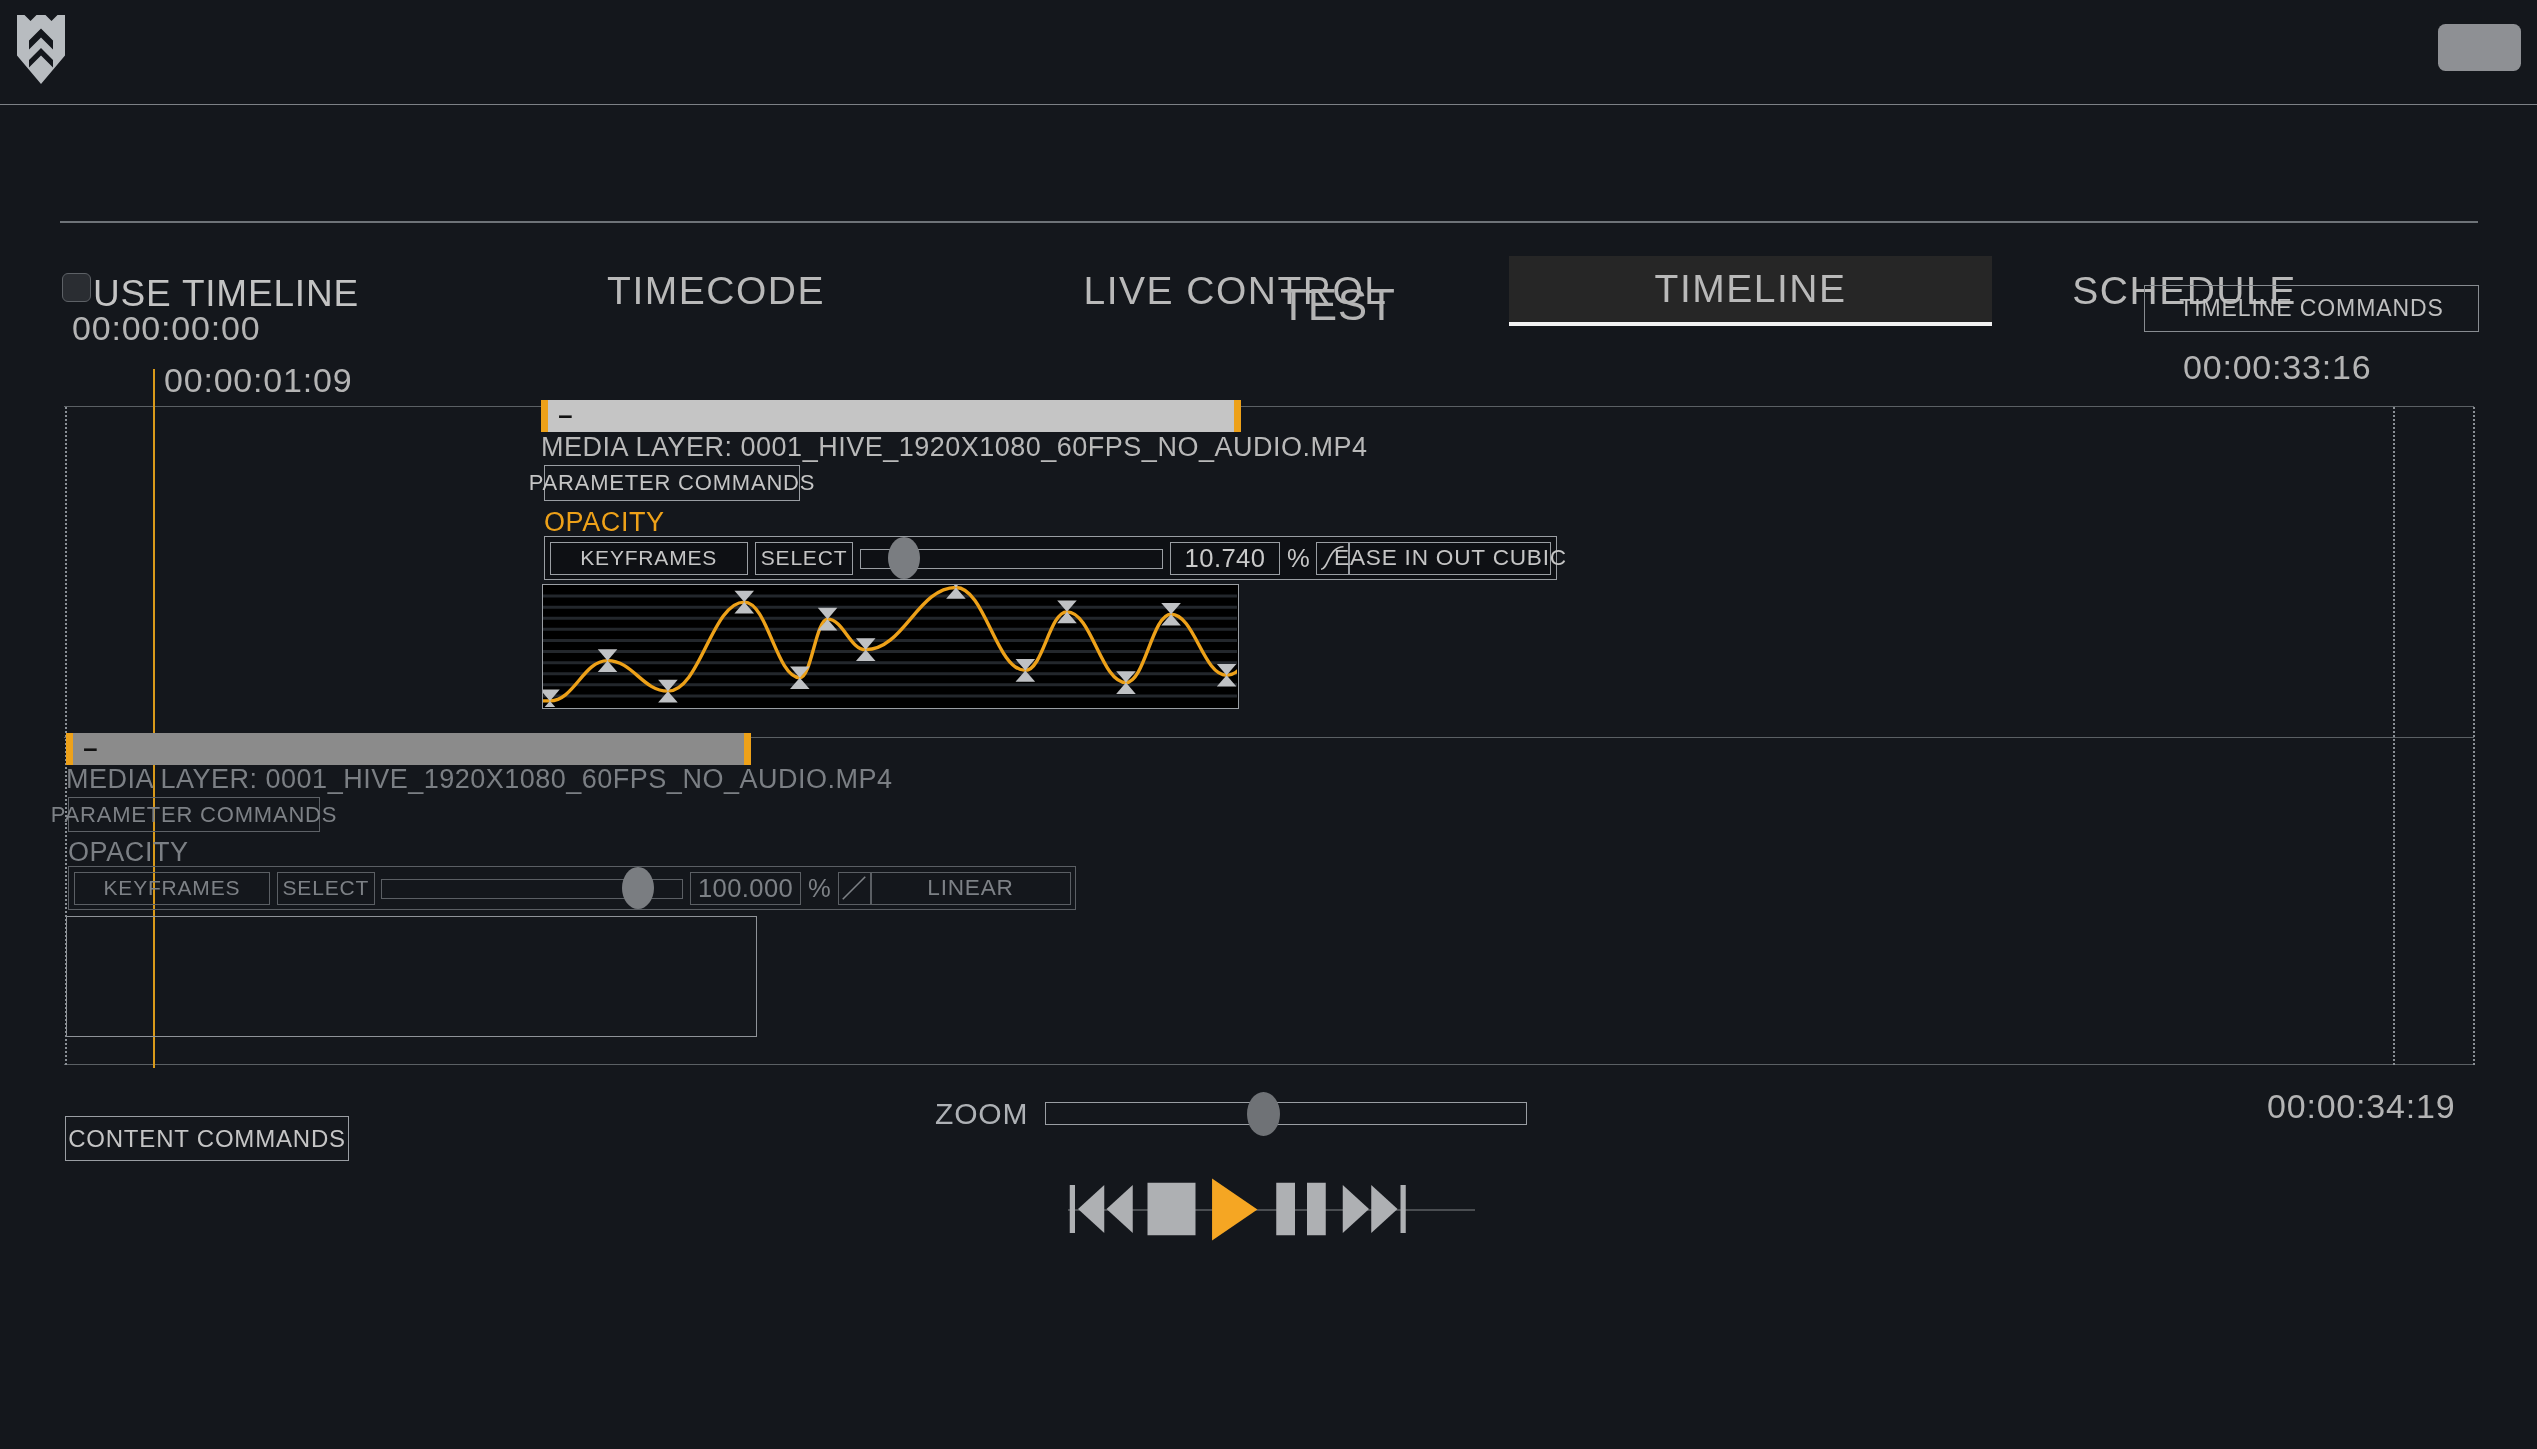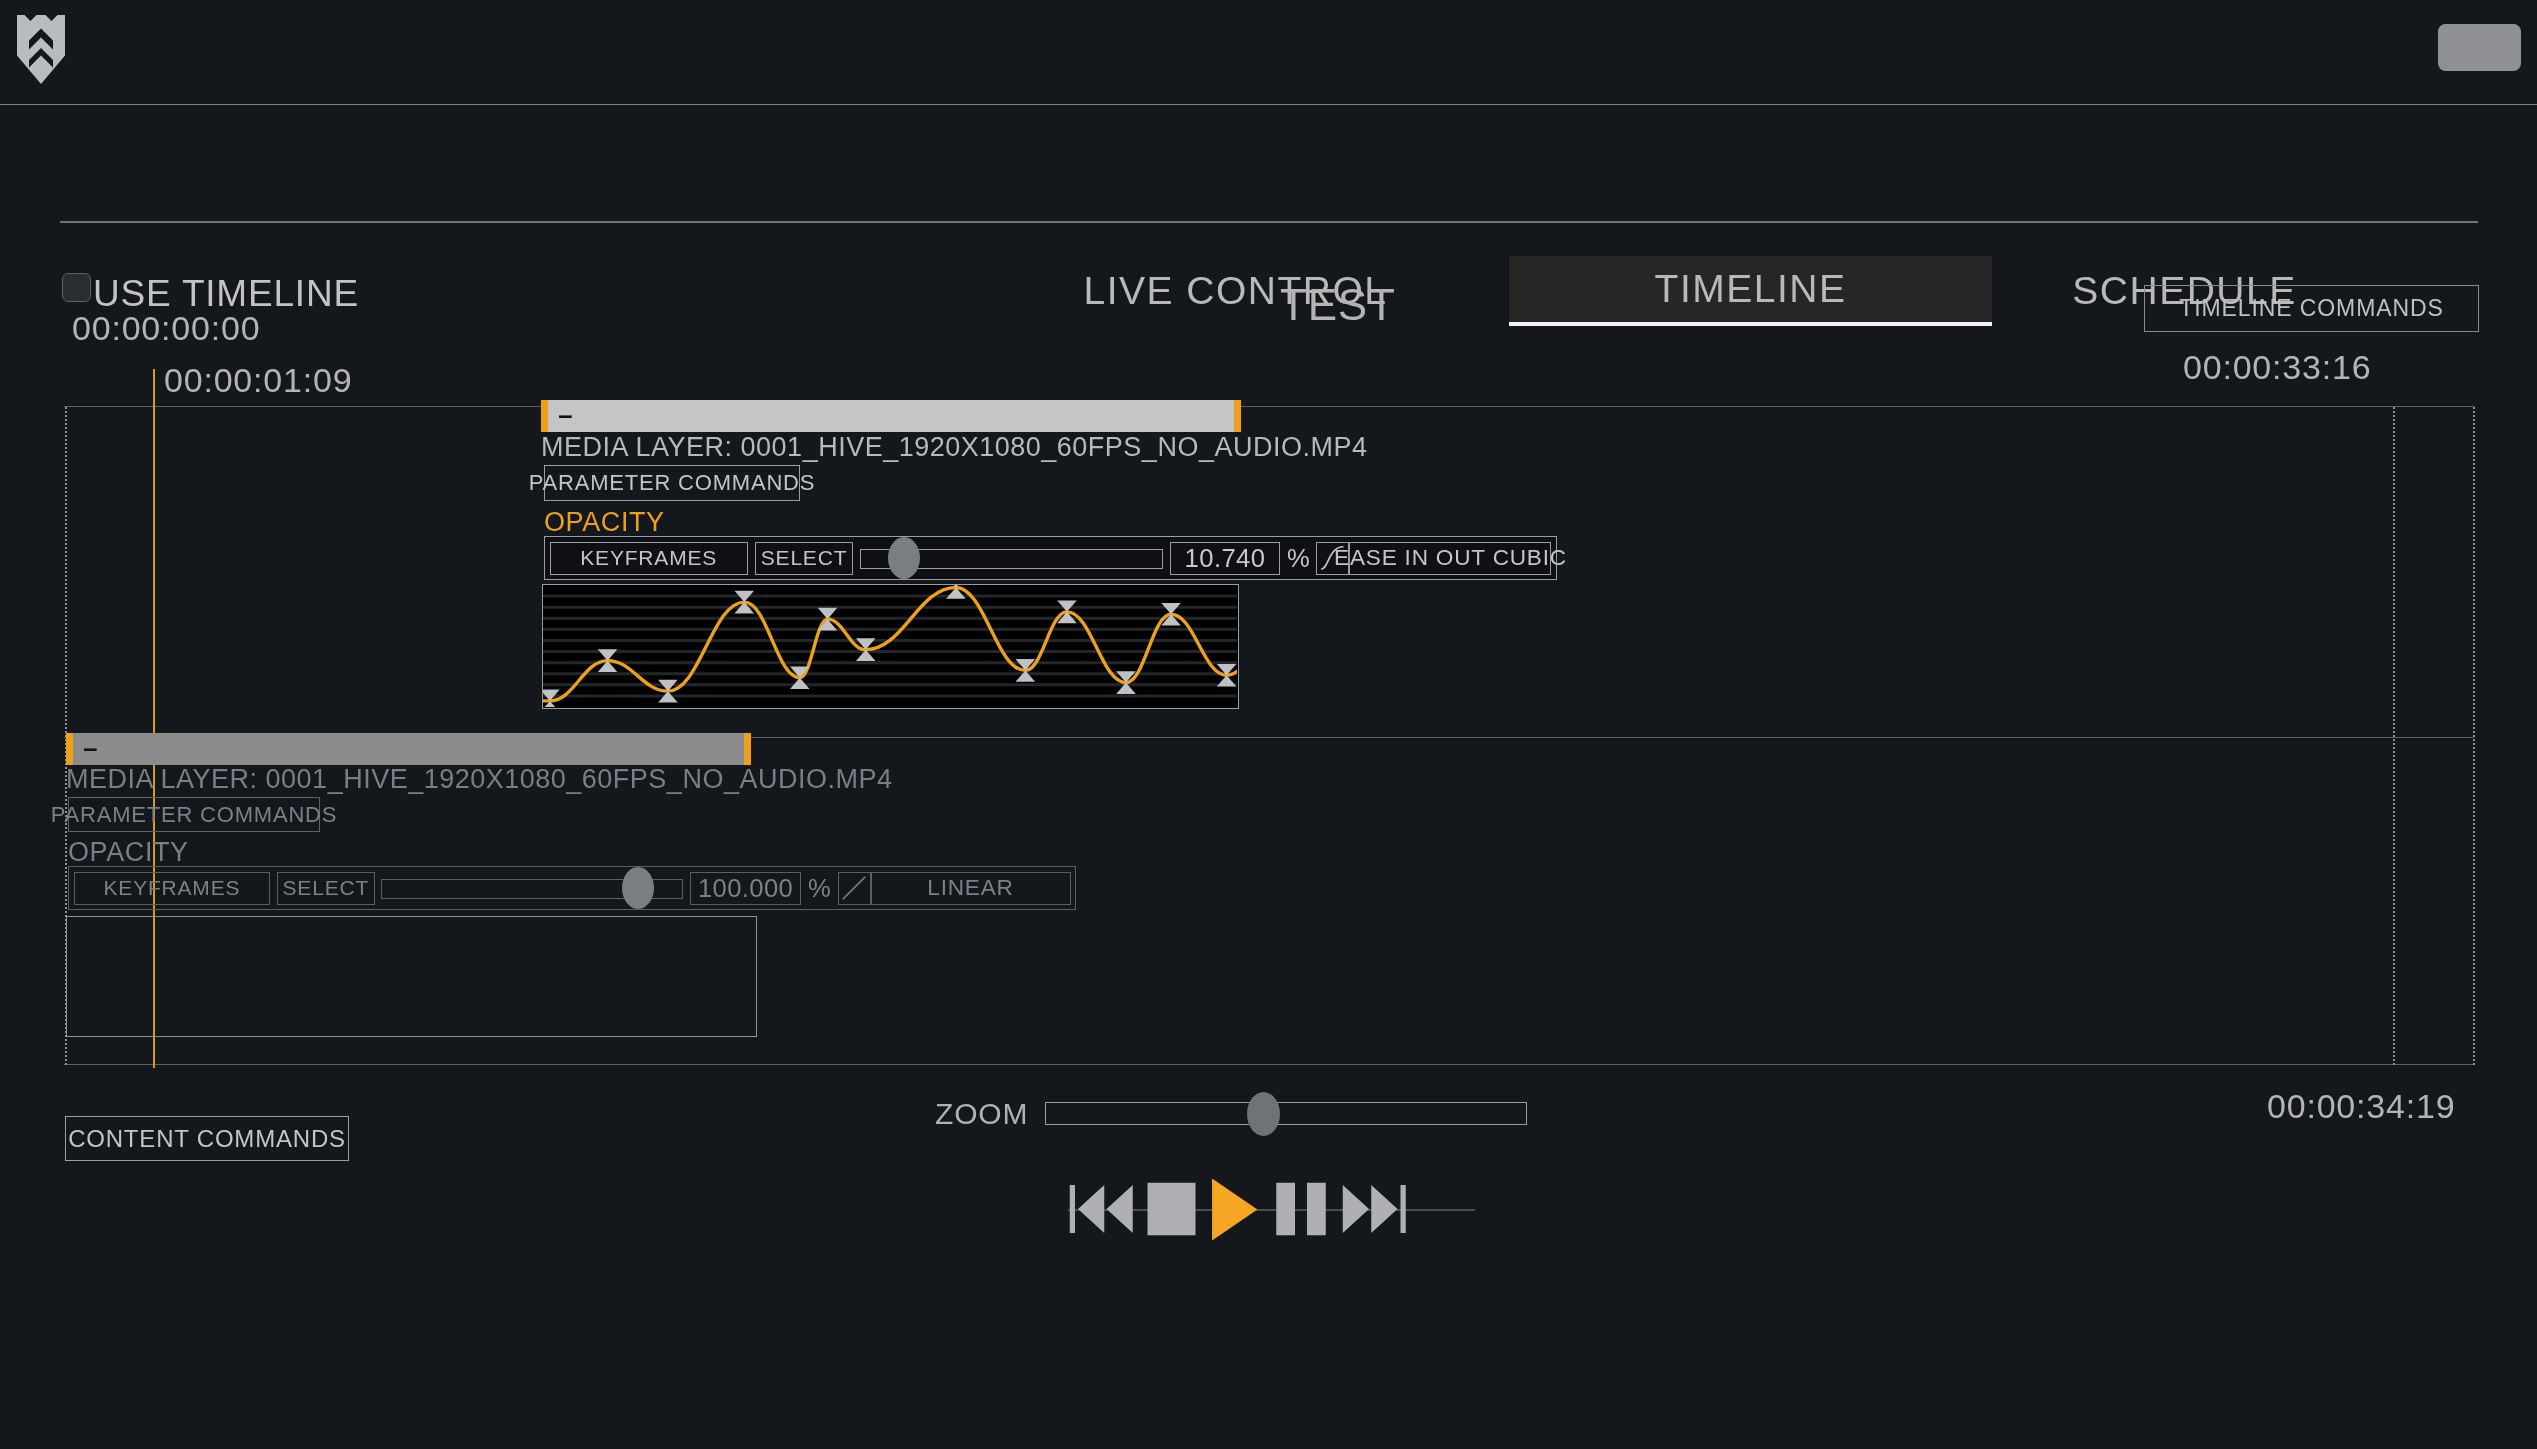--- a/index.html
+++ b/index.html
@@ -245,20 +245,21 @@
   <div class="header">
     <svg class="logo" viewBox="0 0 72 100">
       <path d="M4 4 L14 4 L22 12 L30 4 L42 4 L50 12 L58 4 L68 4 L68 58 L36 96 L4 58 Z
                M36 22 L20 38 L20 50 L36 34 L52 50 L52 38 Z
                M36 48 L20 64 L20 74 L36 58 L52 74 L52 64 Z" fill="#b8bcc0" fill-rule="evenodd"></path>
     </svg>
     <div class="header-btn"></div>
   </div>
 
   <div class="tabbar">
+    <div class="tab" style="left:603px; width:226px;">TIMECODE</div>
     <div class="tab" style="left:1085px;width:301px;">LIVE CONTROL</div>
     <div class="tab active" style="left:1509px;width:483px;">TIMELINE</div>
     <div class="tab" style="left:2034px;width:301px;">SCHEDULE</div>
   </div>
   <div class="tabrule"></div>
 
   <div class="use-timeline-row">
     <div class="checkbox"></div>
     <div class="use-timeline-label">USE TIMELINE</div>
   </div>

